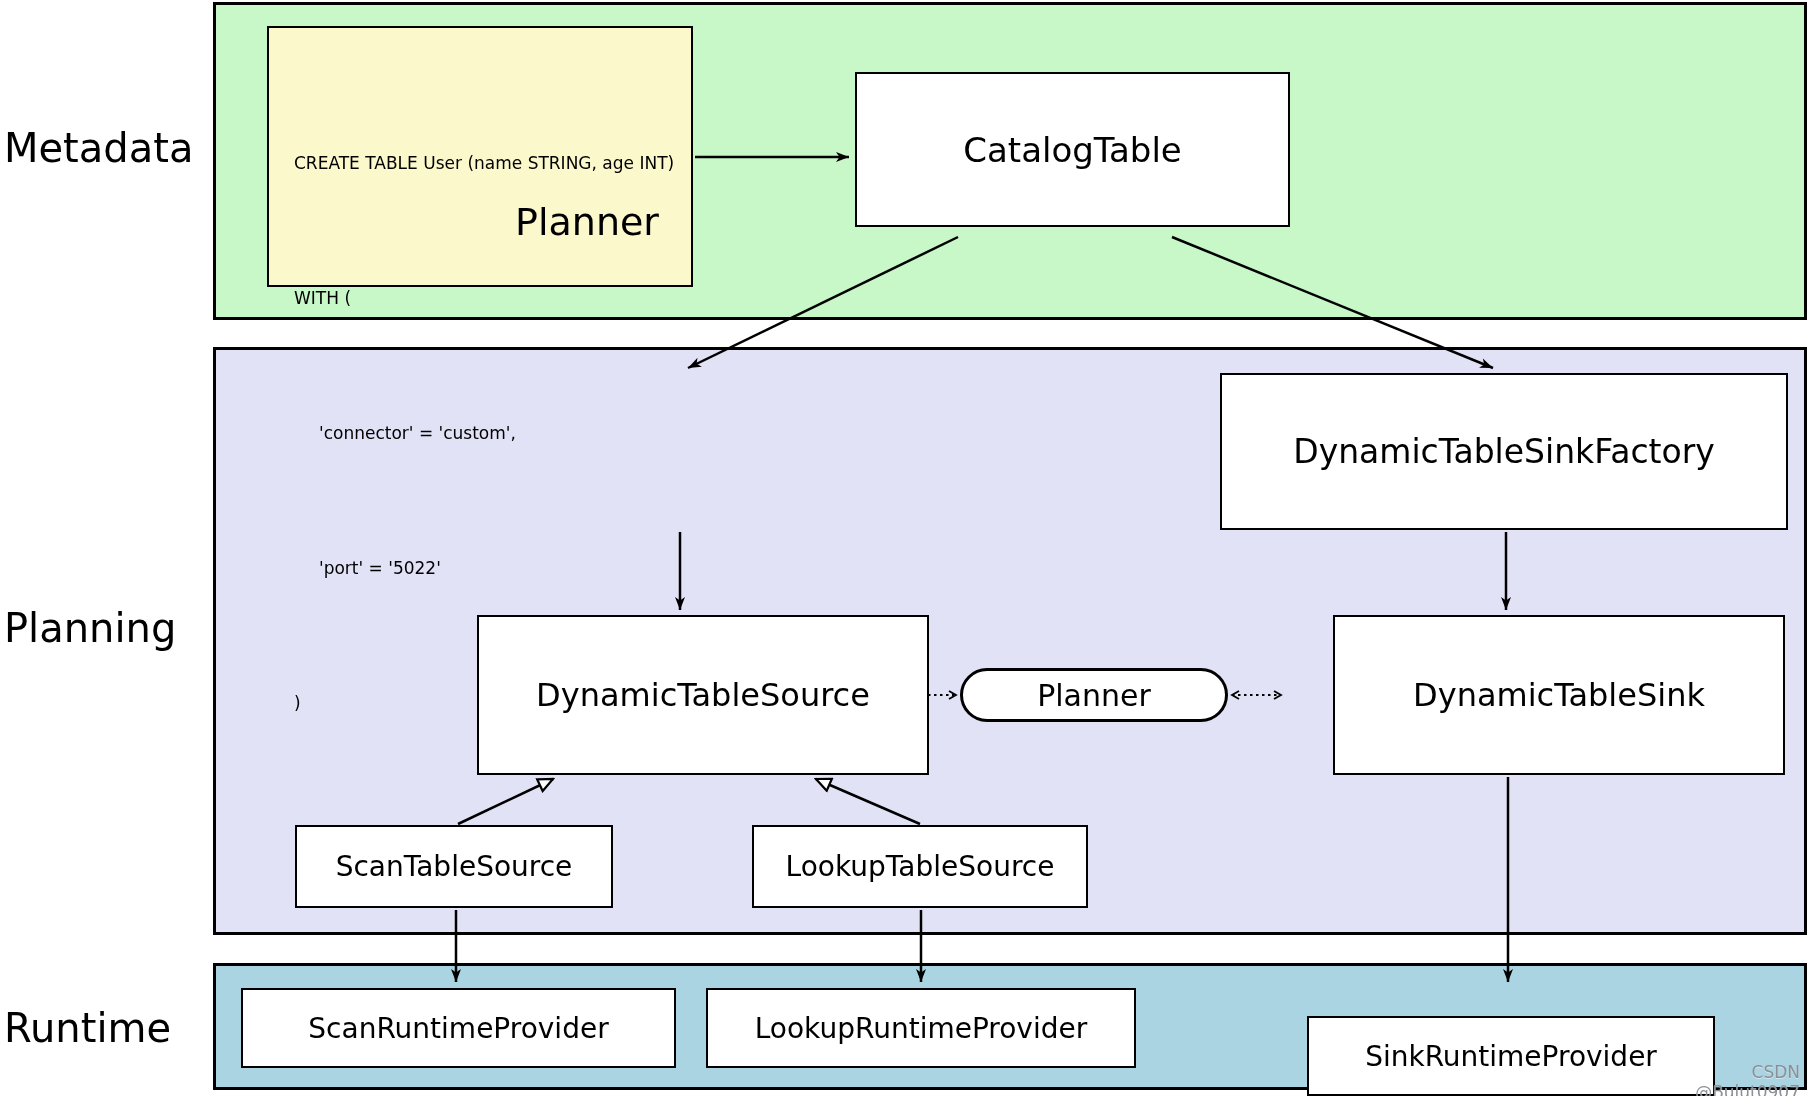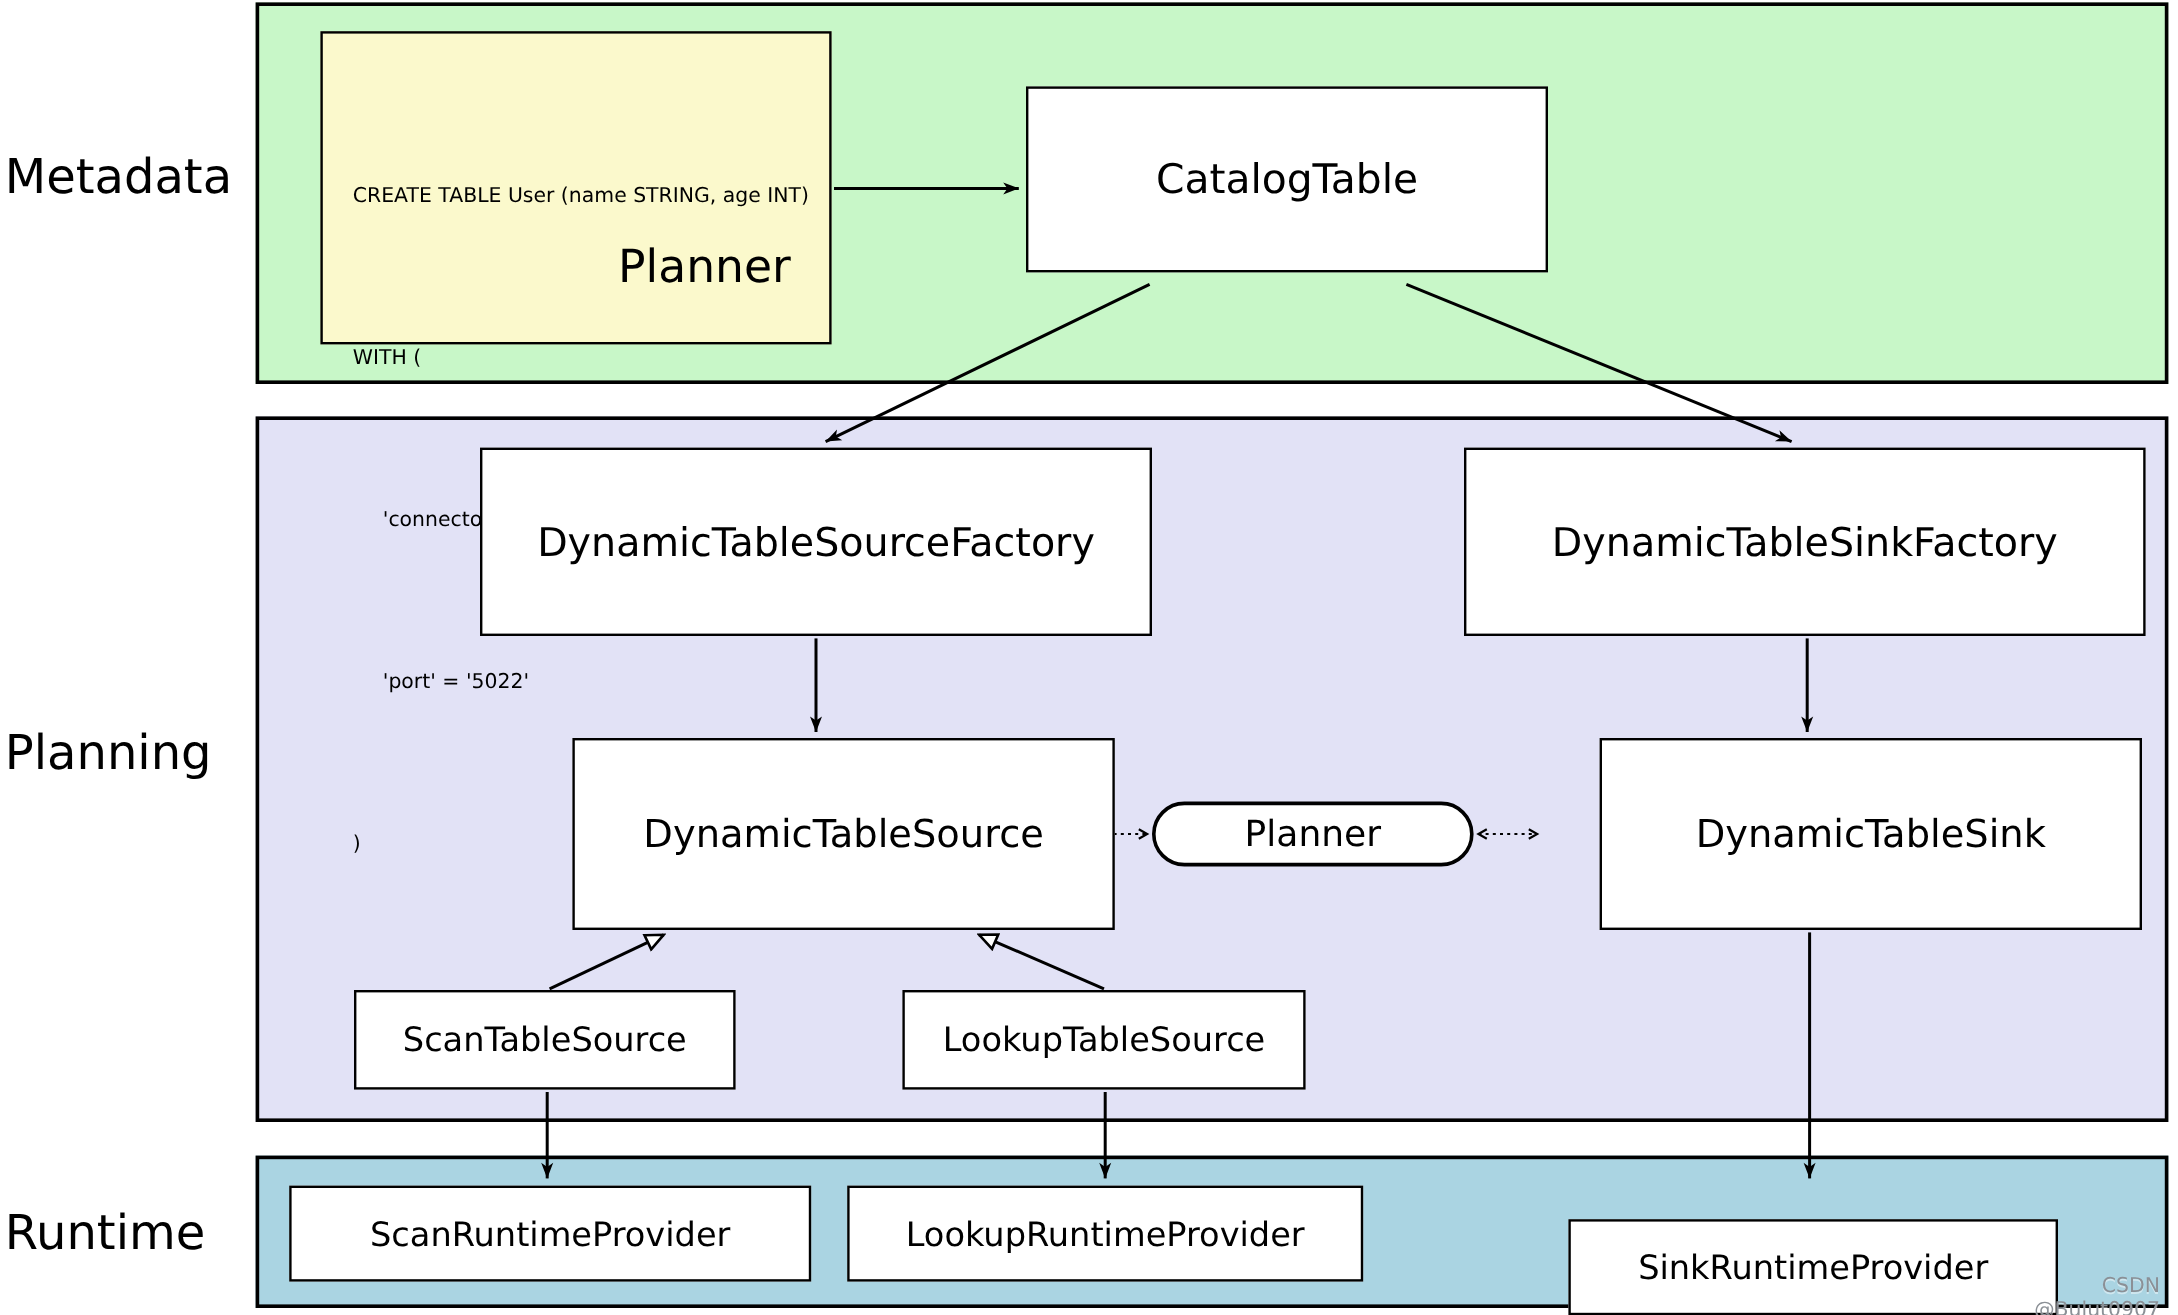--- a/index.html
+++ b/index.html
@@ -88,21 +88,20 @@
       <div class="code-line">CREATE TABLE User (name STRING, age INT)</div>
       <div class="code-line">WITH (</div>
       <div class="code-line indent">'connector' = 'custom',</div>
       <div class="code-line indent">'port' = '5022'</div>
       <div class="code-line">)</div>
     </div>
     <div class="note-title">Planner</div>
   </div>
 
   <div class="node" id="catalog-table">CatalogTable</div>
-  <div class="node" id="source-factory">DynamicTableSourceFactory</div>
   <div class="node" id="sink-factory">DynamicTableSinkFactory</div>
   <div class="node" id="source">DynamicTableSource</div>
   <div class="node" id="sink">DynamicTableSink</div>
   <div class="node" id="planner">Planner</div>
   <div class="node" id="scan-source">ScanTableSource</div>
   <div class="node" id="lookup-source">LookupTableSource</div>
   <div class="node" id="scan-provider">ScanRuntimeProvider</div>
   <div class="node" id="lookup-provider">LookupRuntimeProvider</div>
   <div class="node" id="sink-provider">SinkRuntimeProvider</div>
 

